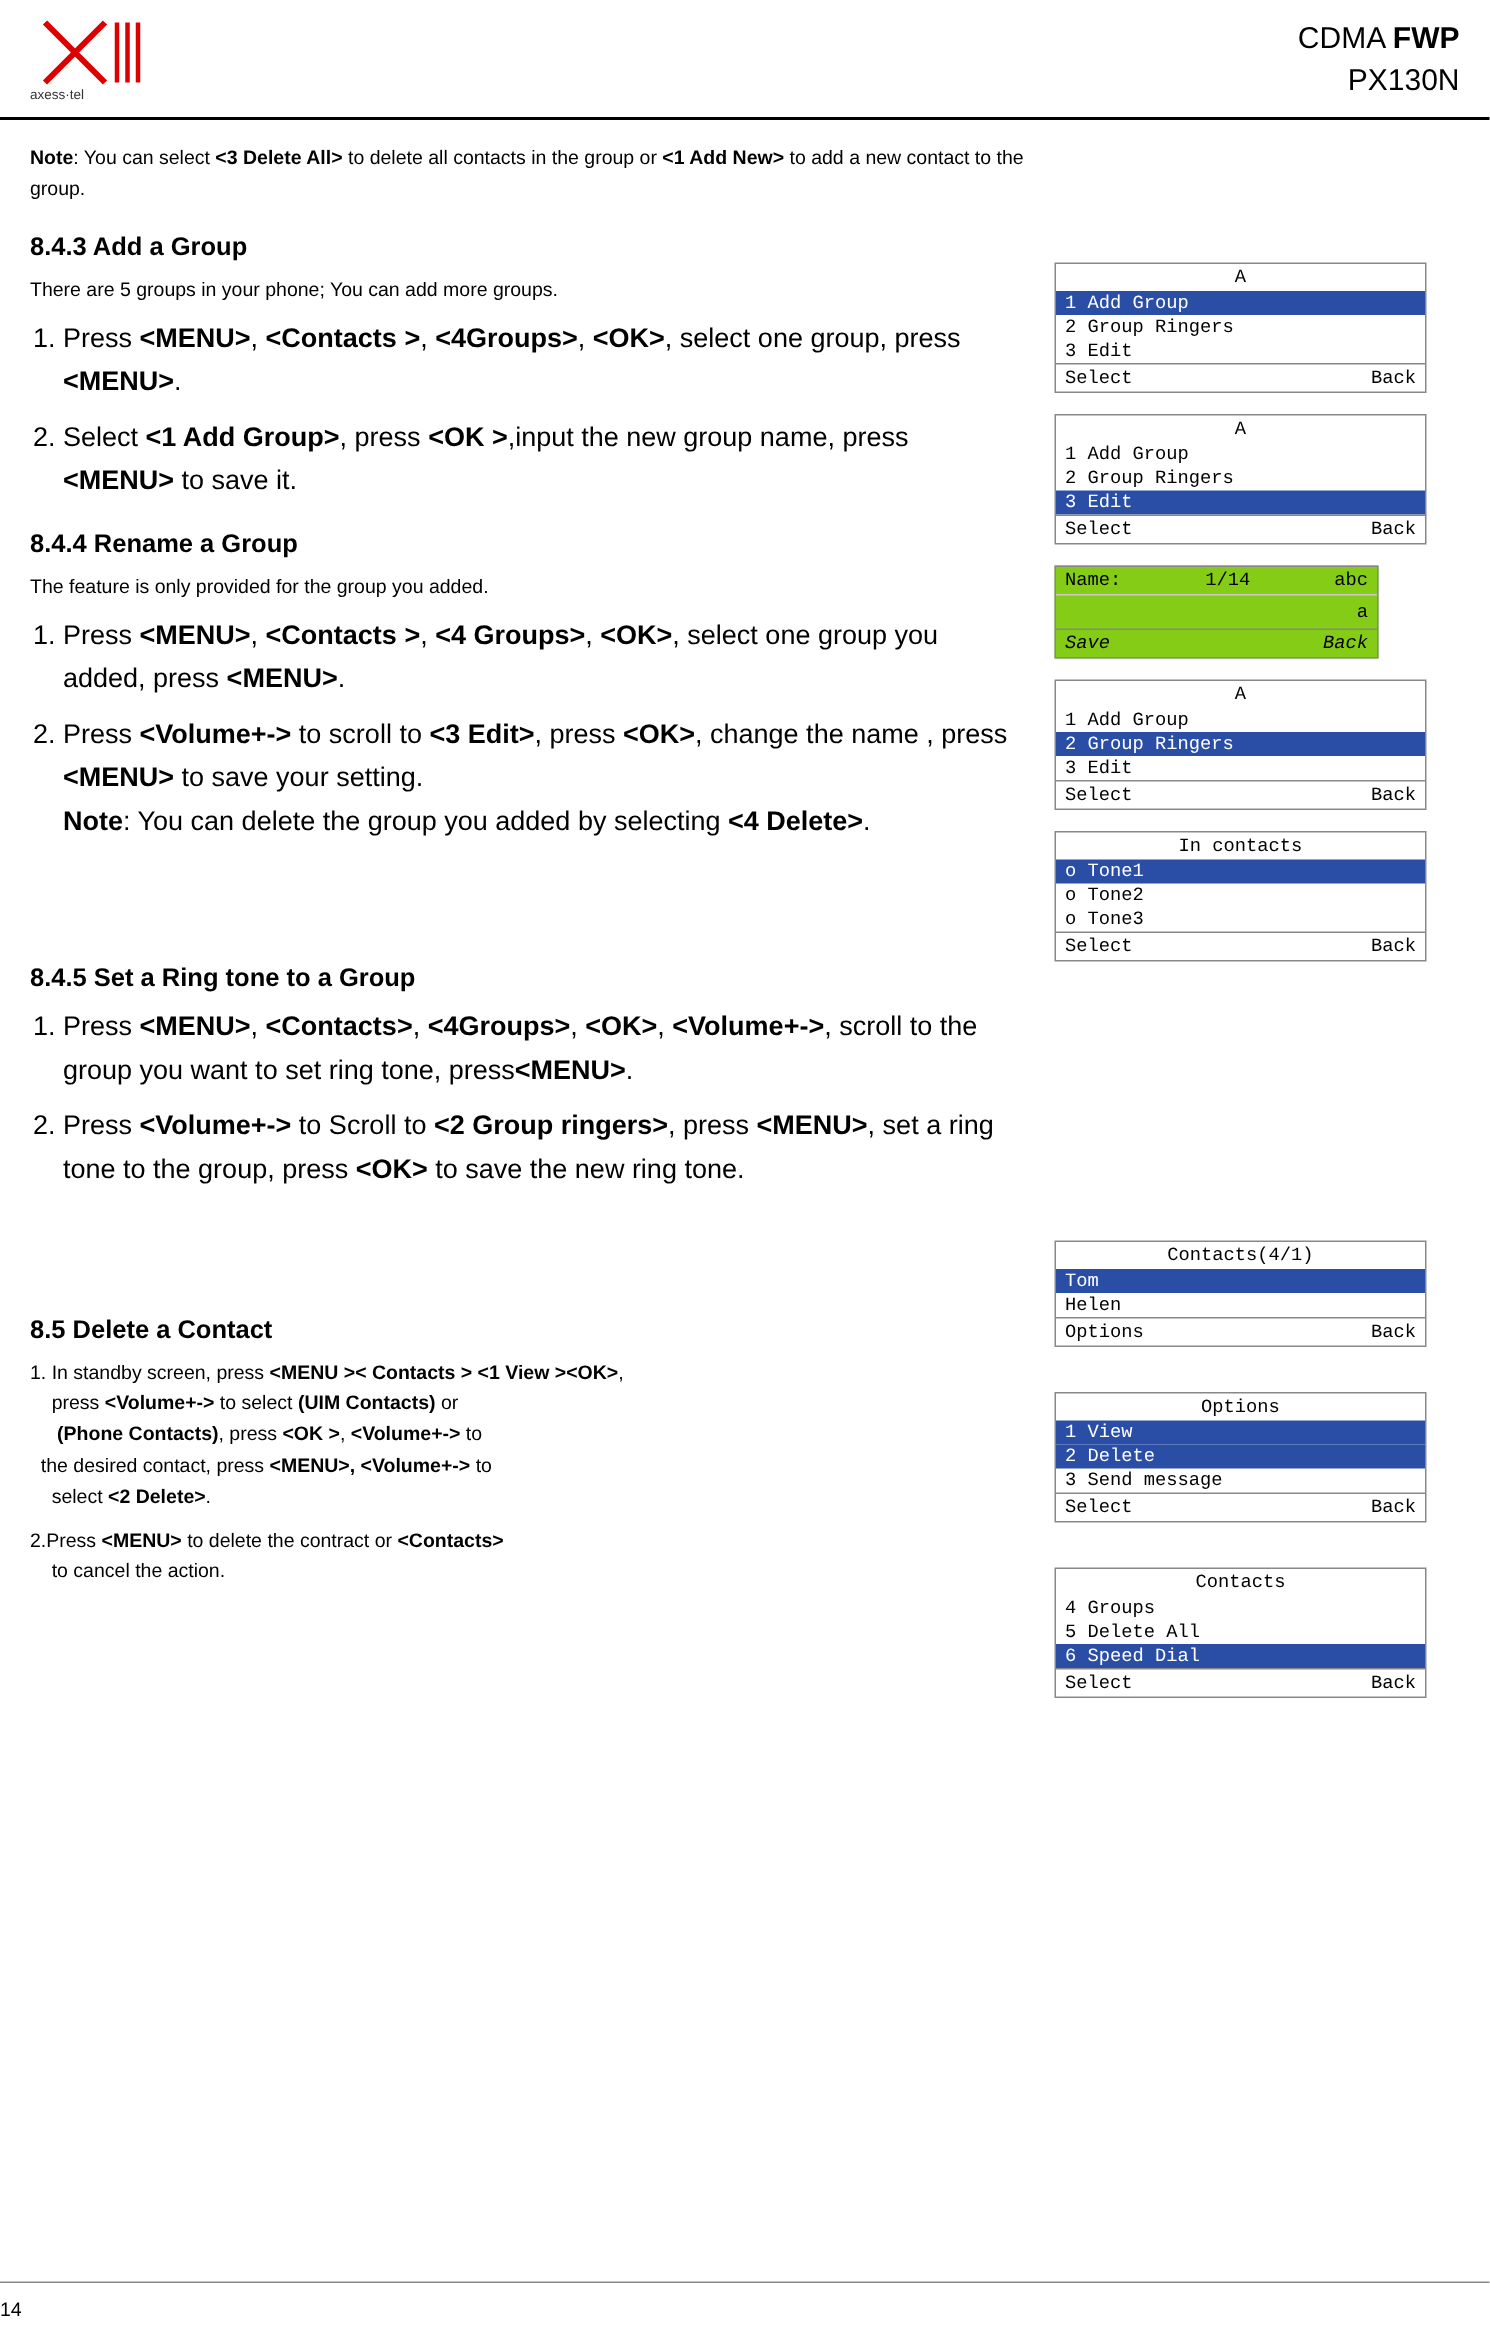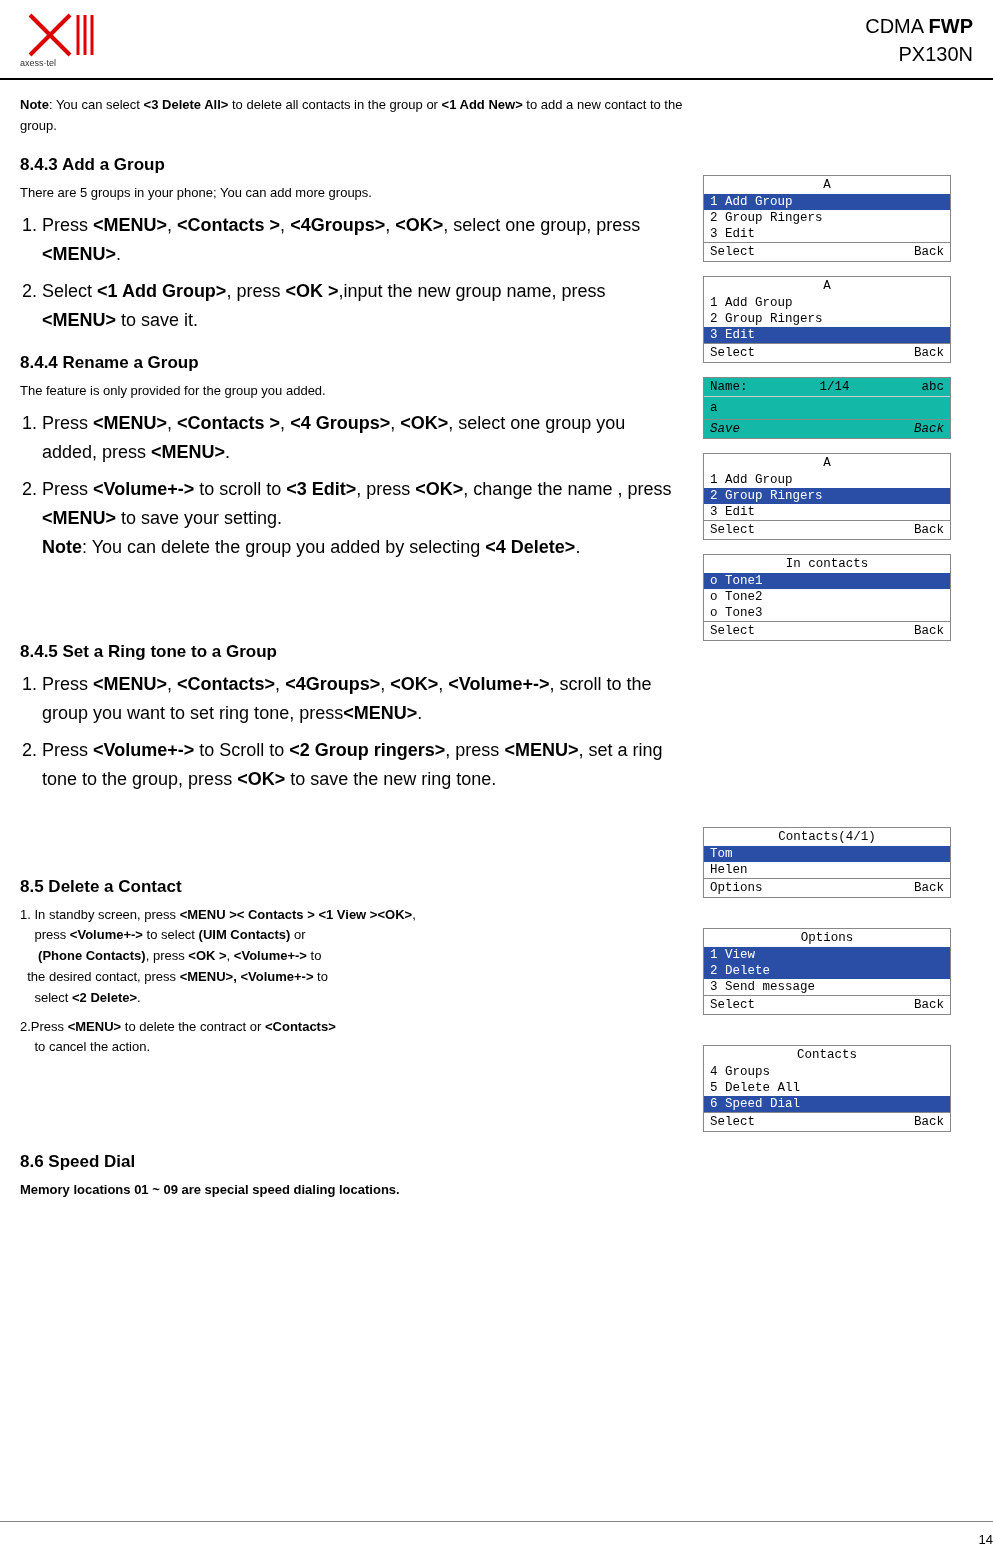--- a/index.html
+++ b/index.html
@@ -100,23 +100,24 @@
       padding: 2px 6px;
       font-family: 'Courier New', Courier, monospace;
       font-size: 12.5px;
     }
 
     
     .name-screen {
       border: 1px solid #888;
       font-family: 'Courier New', Courier, monospace;
       font-size: 12.5px;
-      background: #14b8a6;
-      width: 248px;
+      background: #84cc16;
+      width: 216px;
       margin-bottom: 2px;
+      text-align: right;
     }
     .name-row {
       padding: 2px 6px;
       display: flex;
       justify-content: space-between;
       border-bottom: 1px solid #ccc;
     }
     .name-input-row {
       padding: 4px 6px;
       min-height: 22px;
@@ -124,21 +125,21 @@
     .name-bottom {
       border-top: 1px solid #888;
       display: flex;
       justify-content: space-between;
       padding: 2px 6px;
       font-style: italic;
     }
 
     
     .footer {
-      text-align: right;
+      text-align: left;
       font-size: 13px;
       padding: 10px 0;
       border-top: 1px solid #888;
       margin-top: auto;
       position: absolute;
       bottom: 10px;
       left: 0; right: 0;
     }
     .section-8-5 { margin-top: 60px; }
 
@@ -340,25 +341,17 @@
         <div class="screen-row">5 Delete All</div>
         <div class="screen-row screen-highlight">6 Speed Dial</div>
         <div class="screen-bottom">
           <span>Select</span>
           <span>Back</span>
         </div>
       </div>
     </div>
   </div>
 
-  <div class="section-8-6">
-    <div class="section-heading">
-      <span>8.6   Speed Dial</span>
-    </div>
-    <p class="section-desc">
-      <strong>Memory locations 01 ~ 09 are special speed dialing locations.</strong>
-    </p>
-  </div>
 
   <div class="footer">
     <span>14</span>
   </div>
 </div>
 
 </body></html>

